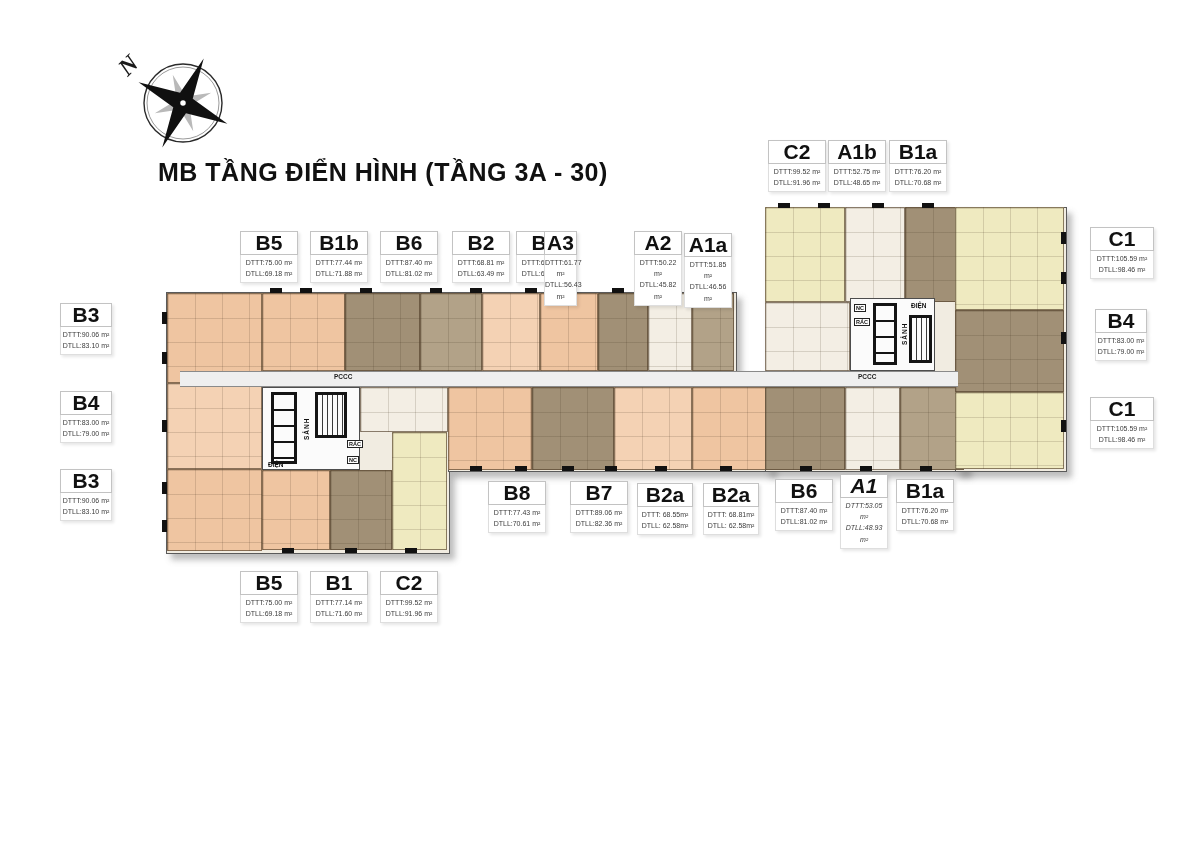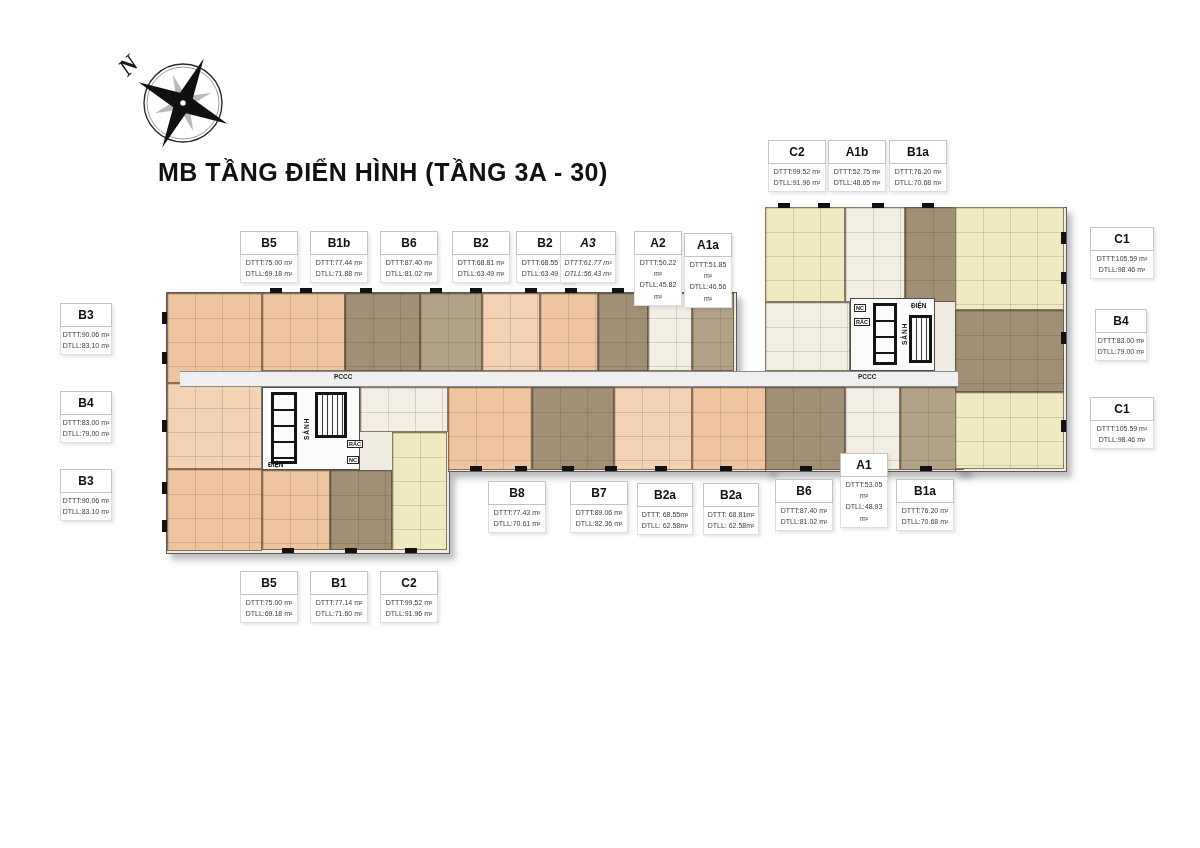--- a/index.html
+++ b/index.html
@@ -33,21 +33,21 @@
   .stair{position:absolute;border:3px solid #141414;box-sizing:border-box;background:
          repeating-linear-gradient(to right,transparent 0 4px,#3a3a3a 4px 5px);}
   .coretxt{position:absolute;font-size:6.5px;font-weight:bold;color:#111;white-space:nowrap;}
   .coretxt.box{border:1px solid #222;background:#fff;padding:0 1px;font-size:5.5px;}
   .vert{transform:rotate(-90deg);transform-origin:left top;letter-spacing:1px;}
   .pccc{position:absolute;font-size:6.5px;font-weight:bold;color:#222;z-index:7;}
   .tick{position:absolute;background:#111;z-index:6;}
 
   
   .ulabel{position:absolute;z-index:10;text-align:center;}
-  .ulabel .nm{background:#fff;border:1px solid #c3c3c3;font-size:12px;font-weight:bold;
+  .ulabel .nm{background:#fff;border:1px solid #c3c3c3;font-size:21px;font-weight:bold;
               line-height:22px;color:#111;box-shadow:2px 2px 3px rgba(0,0,0,.10);}
   .ulabel .inf{background:#fff;border:1px solid #dedede;border-top:none;font-size:7px;
                color:#3c3c3c;line-height:1.6;padding:2px 0 3px;
                box-shadow:2px 2px 3px rgba(0,0,0,.10);}
   .z2{z-index:2}.z3{z-index:3}.z4{z-index:4}
 </style>
 </head>
 <body>
 
 <div class="stage">
@@ -210,21 +210,21 @@
           <div>DTLL:63.49 m²</div>
         </div>
       </div>
       <div class="ulabel" style="left: 516px; top: 231px; width: 58px;">
         <div class="nm">B2</div>
         <div class="inf">
           <div>DTTT:68.55 m²</div>
           <div>DTLL:63.49 m²</div>
         </div>
       </div>
-      <div class="ulabel" style="left: 560px; top: 231px; width: 56px; font-style: italic;">
+      <div class="ulabel" style="left: 544px; top: 231px; width: 33px;">
         <div class="nm">A3</div>
         <div class="inf">
           <div>DTTT:61.77 m²</div>
           <div>DTLL:56.43 m²</div>
         </div>
       </div>
       <div class="ulabel" style="left: 634px; top: 231px; width: 48px;">
         <div class="nm">A2</div>
         <div class="inf">
           <div>DTTT:50.22 m²</div>
@@ -308,21 +308,21 @@
           <div>DTLL: 62.58m²</div>
         </div>
       </div>
       <div class="ulabel" style="left: 775px; top: 479px; width: 58px;">
         <div class="nm">B6</div>
         <div class="inf">
           <div>DTTT:87.40 m²</div>
           <div>DTLL:81.02 m²</div>
         </div>
       </div>
-      <div class="ulabel" style="left: 840px; top: 453px; width: 48px;">
+      <div class="ulabel" style="left: 840px; top: 474px; width: 48px; font-style: italic;">
         <div class="nm">A1</div>
         <div class="inf">
           <div>DTTT:53.05 m²</div>
           <div>DTLL:48.93 m²</div>
         </div>
       </div>
       <div class="ulabel" style="left: 896px; top: 479px; width: 58px;">
         <div class="nm">B1a</div>
         <div class="inf">
           <div>DTTT:76.20 m²</div>

